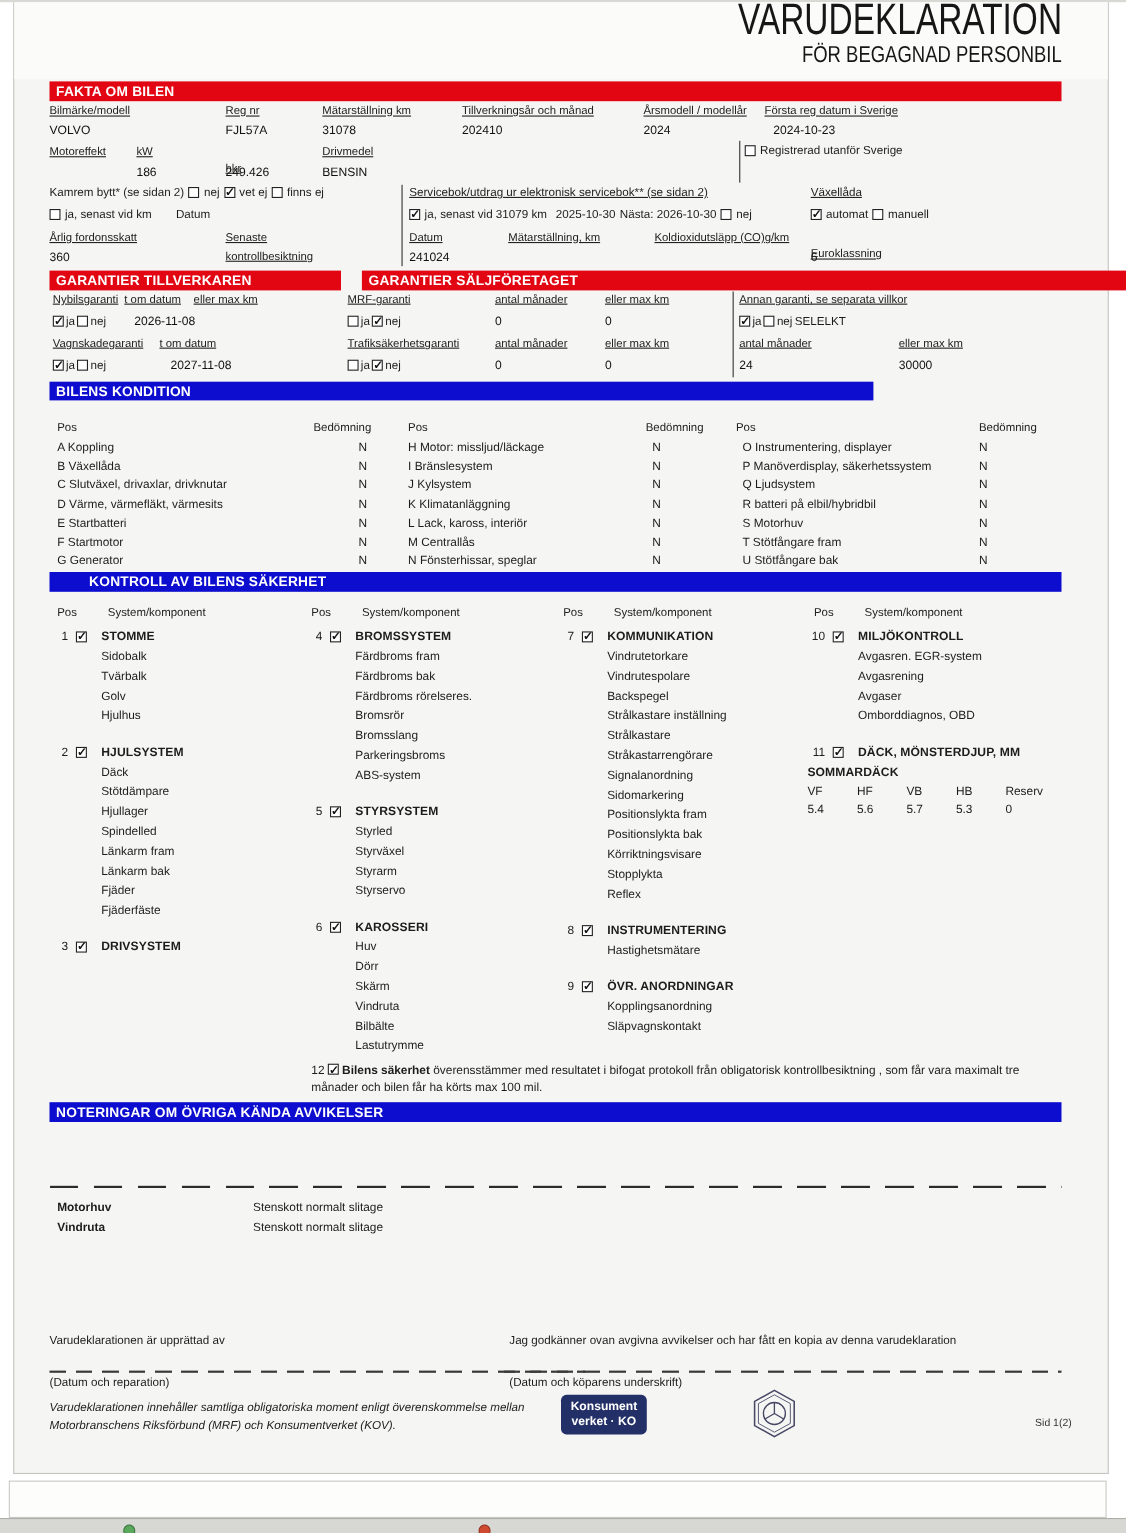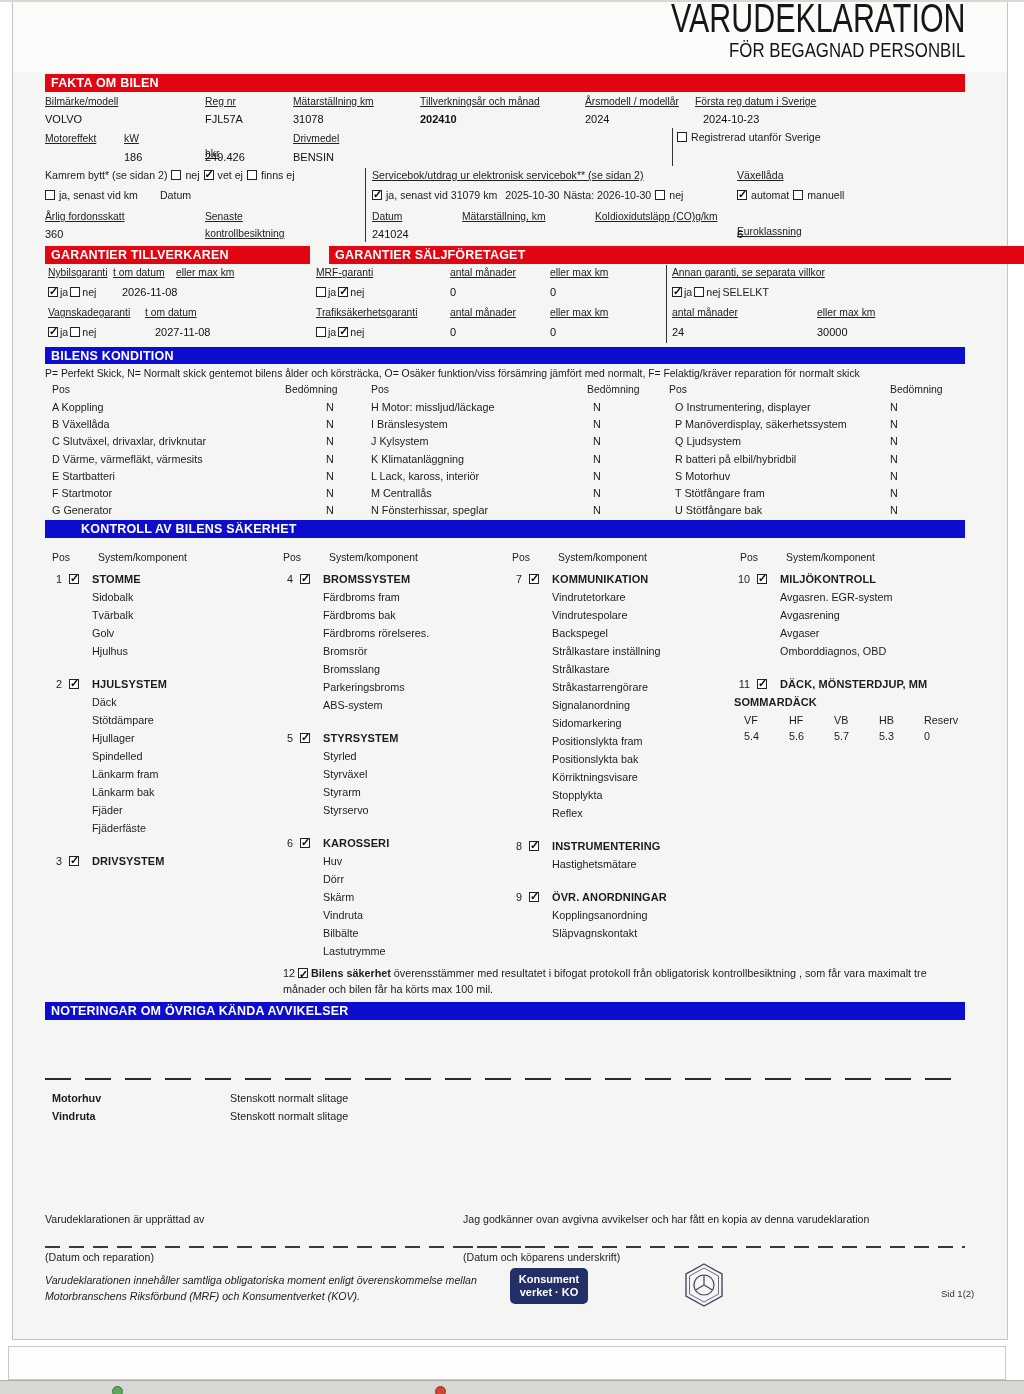--- a/index.html
+++ b/index.html
@@ -33,21 +33,21 @@
   .kcol1 .krow { grid-template-columns:238px auto;gap:36px; }
   .kcol2 .krow { grid-template-columns:222px auto; }
   .kcol3 .krow { grid-template-columns:215px auto; }
   .scol { position:absolute; top:570px; }
   .sgroup { margin-bottom:15px; }
   .sgroup-head { display:grid; grid-template-columns:16px 16px auto; column-gap:7px; align-items:center;
                  height:18px; font-size:11px; }
   .spos { text-align:right; font-size:10.8px; }
   .sgroup-title { font-weight:bold; font-size:11px; letter-spacing:0.1px; }
   .sgroup-items { margin-left:46px; white-space:pre-line; font-size:10.8px; line-height:18px; }
-  .tyrerow { display:flex; margin-left:10px; font-size:10.8px; }
+  .tyrerow { display:flex; margin-left:0; font-size:10.8px; }
   .tyrerow span { width:45px; }
   .dash-heavy { position:absolute; height:2px;
                 background:repeating-linear-gradient(90deg,#2b2b2b 0 26px,transparent 26px 40px); }
   .dash-light { position:absolute; height:2px;
                 background:repeating-linear-gradient(90deg,#3a3a3a 0 15px,transparent 15px 24px); }
   .note-label { position:absolute; font-size:10.8px; font-weight:bold; }
   .note-text { position:absolute; font-size:10.8px; }
   .foot { position:absolute; font-size:10.6px; }
   .foot-italic { position:absolute; font-size:10.6px; font-style:italic; width:432px; line-height:16px; }
   .badge { position:absolute; left:510px; top:1268px; width:78px; height:36px; background:#233067; border-radius:5px;
@@ -73,21 +73,21 @@
   <span class="lbl" style="left:45px;  top:96px;">Bilmärke/modell</span>
   <span class="lbl" style="left:205px; top:96px;">Reg nr</span>
   <span class="lbl" style="left:293px; top:96px;">Mätarställning km</span>
   <span class="lbl" style="left:420px; top:96px;">Tillverkningsår och månad</span>
   <span class="lbl" style="left:585px; top:96px;">Årsmodell / modellår</span>
   <span class="lbl" style="left:695px; top:96px;">Första reg datum i Sverige</span>
 
   <span class="val" style="left:45px;  top:113px;">VOLVO</span>
   <span class="val" style="left:205px; top:113px;">FJL57A</span>
   <span class="val" style="left:293px; top:113px;">31078</span>
-  <span class="val" style="left:420px; top:113px;font-weight:bold;">202410</span>
+  <span class="val" style="left:420px; top:113px;">202410</span>
   <span class="val" style="left:585px; top:113px;">2024</span>
   <span class="val" style="left:703px; top:113px;">2024-10-23</span>
 
   <span class="lbl" style="left:45px;  top:133px;">Motoreffekt</span>
   <span class="lbl" style="left:124px; top:133px;">kW</span>
   <span class="lbl" style="left:205px; top:148px;">hkr</span>
   <span class="lbl" style="left:293px; top:133px;">Drivmedel</span>
   <div class="vline" style="left:672px; top:128px; height:38px;"></div>
   <div class="cbrow" style="left:677px; top:131px;">
     <span class="cb"></span>
@@ -197,22 +197,21 @@
     <span>ja</span>
     <span class="cb"></span>
     <span>nej</span>
     <span>SELELKT</span>
   </div>
   <span class="lbl" style="left:672px; top:307px;">antal månader</span>
   <span class="lbl" style="left:817px; top:307px;">eller max km</span>
   <span class="val" style="left:672px; top:326px;">24</span>
   <span class="val" style="left:817px; top:326px;">30000</span>
 
-  <div class="banner blue" style="left:45px; top:347px; width:920px; height:17px;">BILENS KONDITION</div>
-  <div class="legend" style="left:45px; top:368px;">P= Perfekt Skick, N= Normalt skick gentemot bilens ålder och körsträcka, O= Osäker funktion/viss försämring jämfört med normalt, F= Felaktig/kräver reparation för normalt skick</div>
+  <div class="banner blue" style="left:45px; top:347px; width:749px; height:17px;">BILENS KONDITION</div>
 
   <span class="khead" style="left:52px;  top:384px;">Pos</span>
   <span class="khead" style="left:285px; top:384px;">Bedömning</span>
   <span class="khead" style="left:371px; top:384px;">Pos</span>
   <span class="khead" style="left:587px; top:384px;">Bedömning</span>
   <span class="khead" style="left:669px; top:384px;">Pos</span>
   <span class="khead" style="left:890px; top:384px;">Bedömning</span>
 
   <div class="kcol kcol1" style="left:52px; top:401px;">
 

